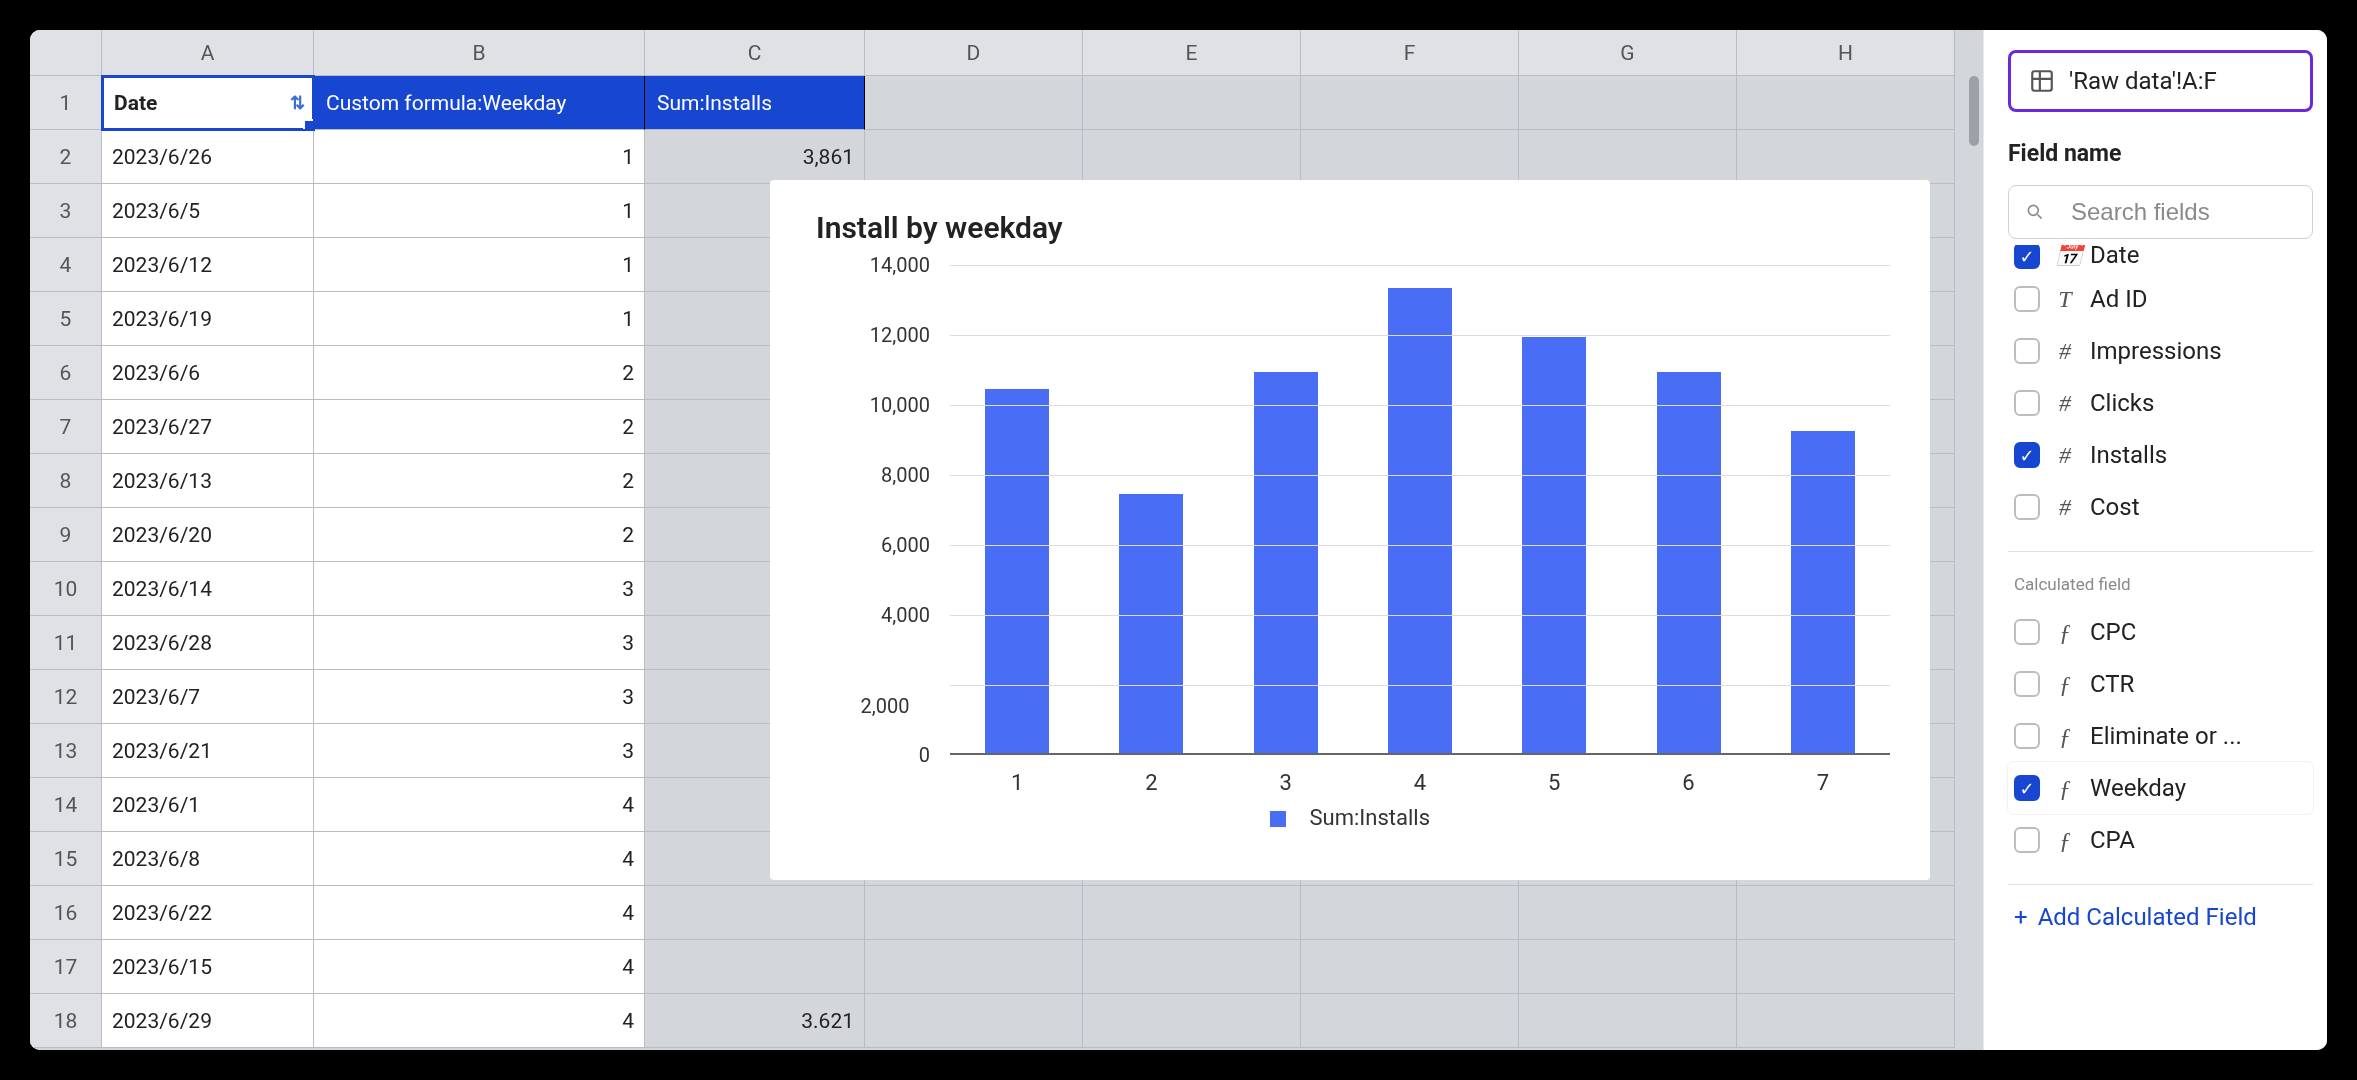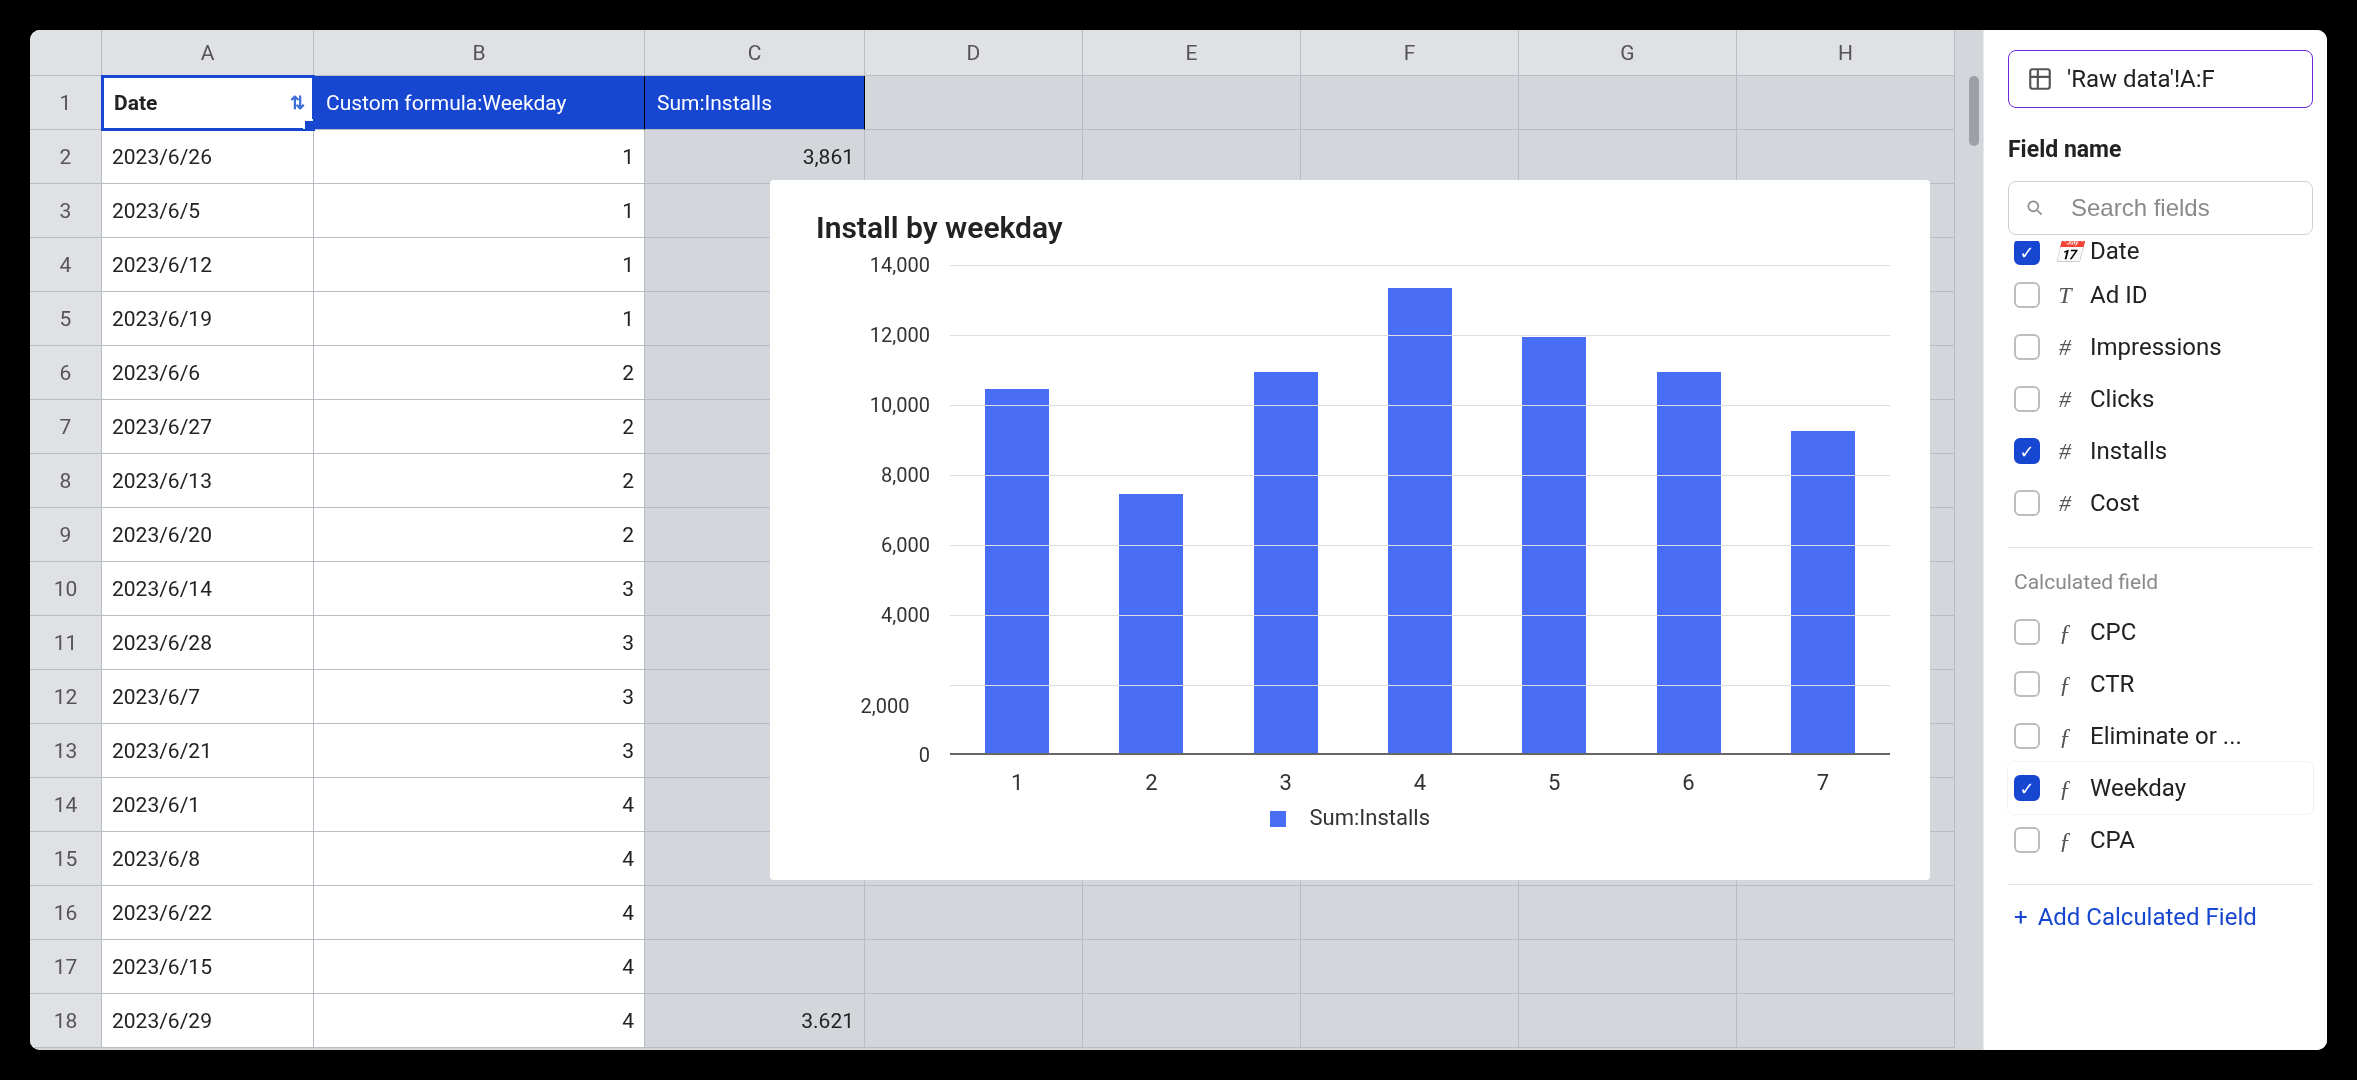--- a/index.html
+++ b/index.html
@@ -131,21 +131,21 @@
 }
 .gridline { position: absolute; left: 0; right: 0; height: 1px; background: #ddd; }
 .bars { position: absolute; inset: 0; display: flex; align-items: flex-end; justify-content: space-around; }
 .bar { width: 64px; background: #4a6df5; }
 .x-labels { position: absolute; left: 100px; right: 0; bottom: 0; display: flex; justify-content: space-around; font-size: 22px; color: #333; }
 .legend { text-align: center; margin-top: 10px; font-size: 22px; color: #333; }
 .legend .swatch { display: inline-block; width: 16px; height: 16px; background: #4a6df5; vertical-align: middle; margin-right: 18px; border:1px solid #4a6df5;}
 
 
 .range-chip {
-  border: 1px solid #6d28d9; border-radius: 8px;
+  border: 3px solid #6d28d9; border-radius: 8px;
   padding: 14px 18px; display: flex; align-items: center; gap: 14px;
   font-size: 24px;
   margin-bottom: 28px;
 }
 .range-chip svg { flex-shrink:0; }
 .side-heading { font-size: 23px; font-weight: 700; margin-bottom: 18px; }
 .search-box {
   border: 1px solid #d0d0d0; border-radius: 8px;
   padding: 12px 16px; display: flex; align-items: center; gap: 26px;
   color: #8a8a8a; margin-bottom: 6px;
@@ -159,21 +159,21 @@
   border-radius: 6px;
 }
 .field-row.hl { background: #fff; box-shadow: 0 0 0 1px rgba(0,0,0,0.05); position:relative; z-index:2;}
 .cut-row { height: 24px; overflow: hidden; display:flex; align-items:flex-end; gap:14px; padding:0 6px; font-size:24px;}
 .checkbox {
   width: 26px; height: 26px; border: 2px solid #bdbdbd; border-radius: 6px;
   flex-shrink: 0; display: inline-flex; align-items: center; justify-content: center;
 }
 .checkbox.checked { background: #1746d1; border-color: #1746d1; color: #fff; font-size: 18px; }
 .type-icon { width: 22px; text-align: center; color: #555; font-style: italic; font-family: Georgia, serif; flex-shrink:0;}
-.section-label { color: #8a8a8a; font-size: 21px; margin: 22px 0 8px 6px; }
+.section-label { color: #8a8a8a; font-size: 17px; margin: 22px 0 8px 6px; }
 .divider { height: 1px; background: #e3e3e3; margin: 18px 0 0 0; }
 .add-calc {
   color: #1746d1; font-size: 24px; padding: 18px 6px;
   display: flex; align-items: center; gap: 10px; cursor: pointer;
 }
 </style>
 </head>
 <body>
 
 <div class="app-frame">

